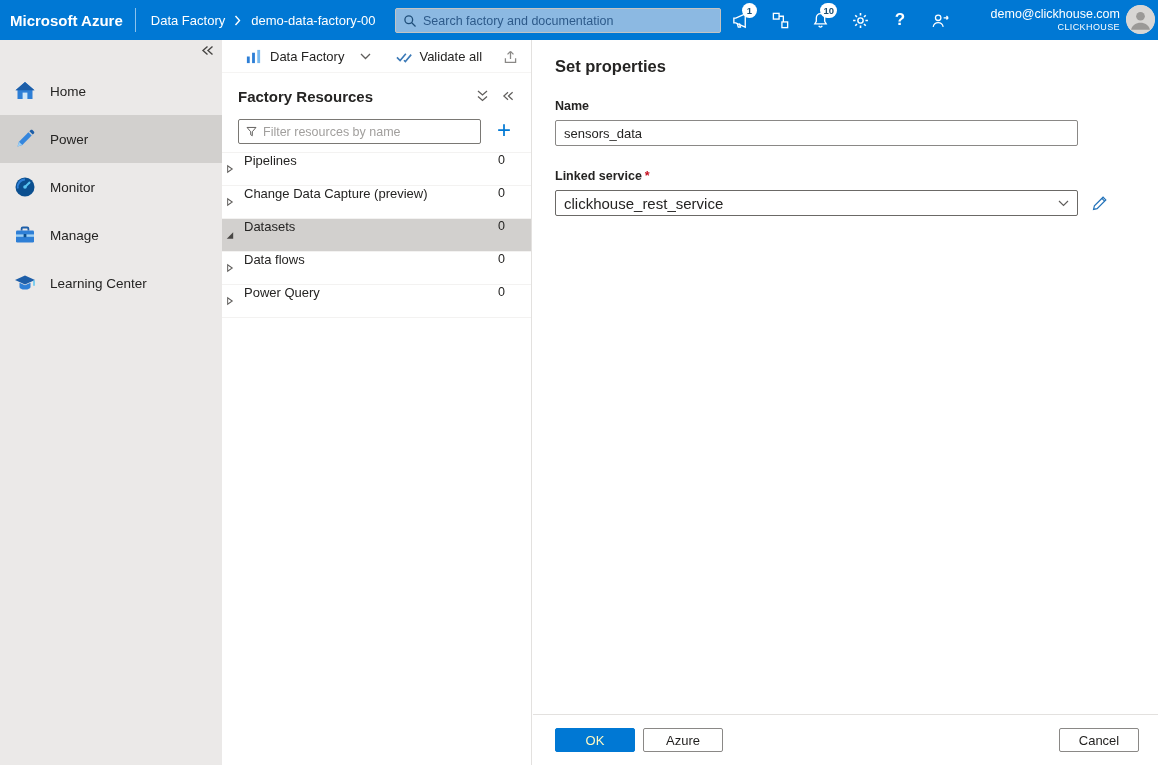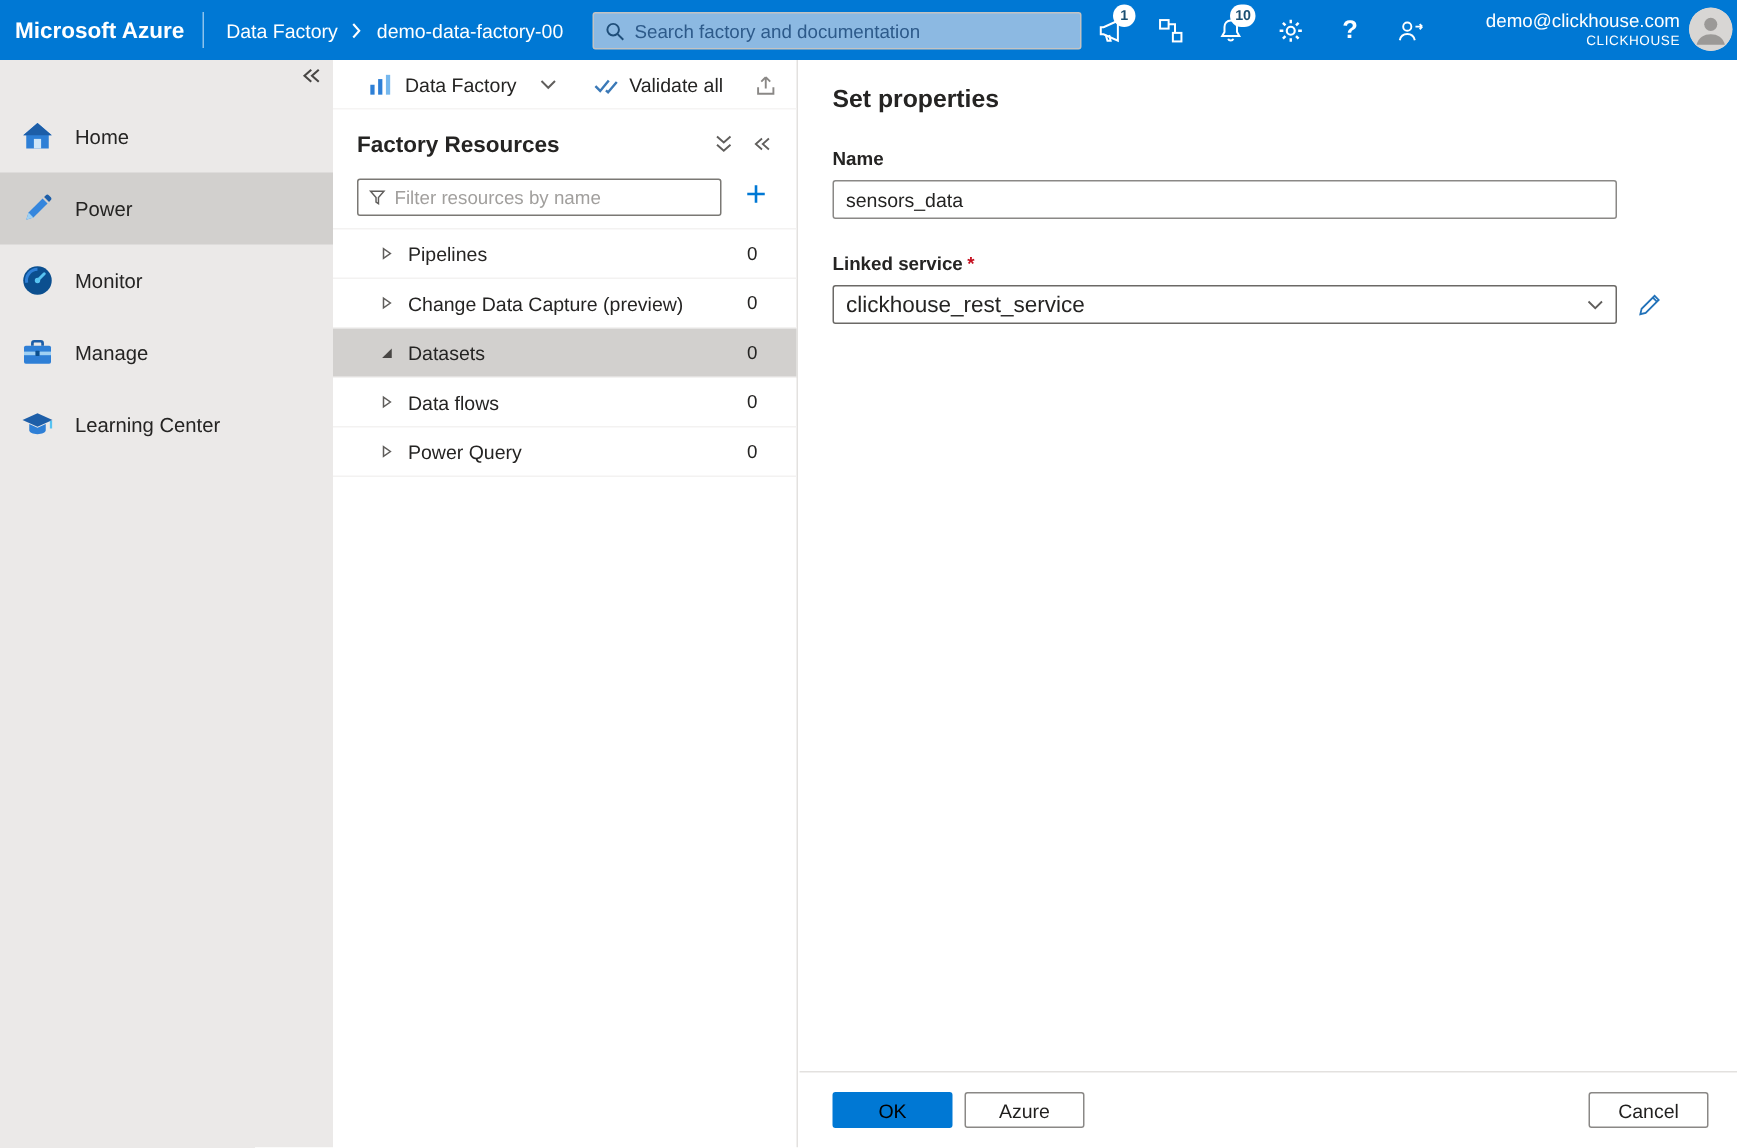--- a/index.html
+++ b/index.html
@@ -43,38 +43,38 @@
 .res-publish{margin-left:20px;cursor:pointer;display:flex}
 .res-header{height:42px;display:flex;align-items:center;padding:0 16px;margin-top:2px}
 .res-title{font-size:15px;font-weight:700;flex:1}
 .hicon{margin-left:12px;cursor:pointer;display:flex}
 .filter-row{display:flex;align-items:center;padding:0 16px;gap:12px;margin:2px 0 8px}
 .filter-box{flex:1;height:25px;border:1px solid #7a7874;border-radius:2px;display:flex;align-items:center;padding:0 6px;gap:5px;background:#fff}
 .filter-box input{flex:1;border:0;outline:0;font:12.5px "Liberation Sans",sans-serif;color:#323130}
 .filter-box input::placeholder{color:#a19f9d}
 .plus-btn{color:#0078d4;font-size:24px;font-weight:300;line-height:20px;cursor:pointer;padding:0 4px 3px}
 .tree{border-top:1px solid #f3f2f1}
-.tree-row{height:33px;display:flex;align-items:center;padding-left:30px;border-bottom:1px solid #f3f2f1;cursor:pointer}
+.tree-row{height:33px;display:flex;padding-left:2px;border-bottom:1px solid #f3f2f1;cursor:pointer}
 .tree-row.selected{background:#d2d0ce}
 .twisty{width:20px;display:flex;align-items:center}
 .tree-label{flex:1;font-size:13px}
 .tree-count{margin-right:26px;font-size:12.5px}
 
 
 .main{position:absolute;top:40px;left:533px;right:0;bottom:0;background:#fff}
 .panel-title{font-size:16.5px;font-weight:700;margin:17px 0 0 22px}
 .field-label{font-size:12.5px;font-weight:600;margin:23px 0 0 22px}
 .req{color:#c50f1f;margin-left:3px;font-weight:600}
 .text-input{margin:7px 0 0 22px;width:523px;height:26px;border:1px solid #8a8886;border-radius:2px;padding:0 8px;font:13px "Liberation Sans",sans-serif;color:#252423;outline:none;display:block;background:#fff}
 .ls-row{display:flex;align-items:center;margin:7px 0 0 22px;gap:13px}
 .dropdown{width:523px;height:26px;border:1px solid #6b6966;border-radius:2px;display:flex;align-items:center;padding:0 8px;cursor:pointer;background:#fff}
 .dropdown .val{flex:1;font-size:15px}
 .footer{position:absolute;left:0;right:0;bottom:0;height:51px;border-top:1px solid #e3e1df;display:flex;align-items:center;padding:0 19px 0 22px;background:#fff}
 .btn{min-width:80px;height:24px;border-radius:2px;font-size:13px;display:flex;align-items:center;justify-content:center;cursor:pointer}
-.btn-primary{background:#0078d4;border:1px solid #0078d4;color:#000000}
+.btn-primary{background:#0078d4;border:1px solid #0078d4;color:#fef9c3}
 .btn-default{background:#fff;border:1px solid #8a8886;color:#201f1e}
 .btn-back{margin-left:8px}
 .btn-cancel{margin-left:auto}
 </style>
 </head>
 <body>
 
 <div class="stage">
 
   <div class="topbar">

